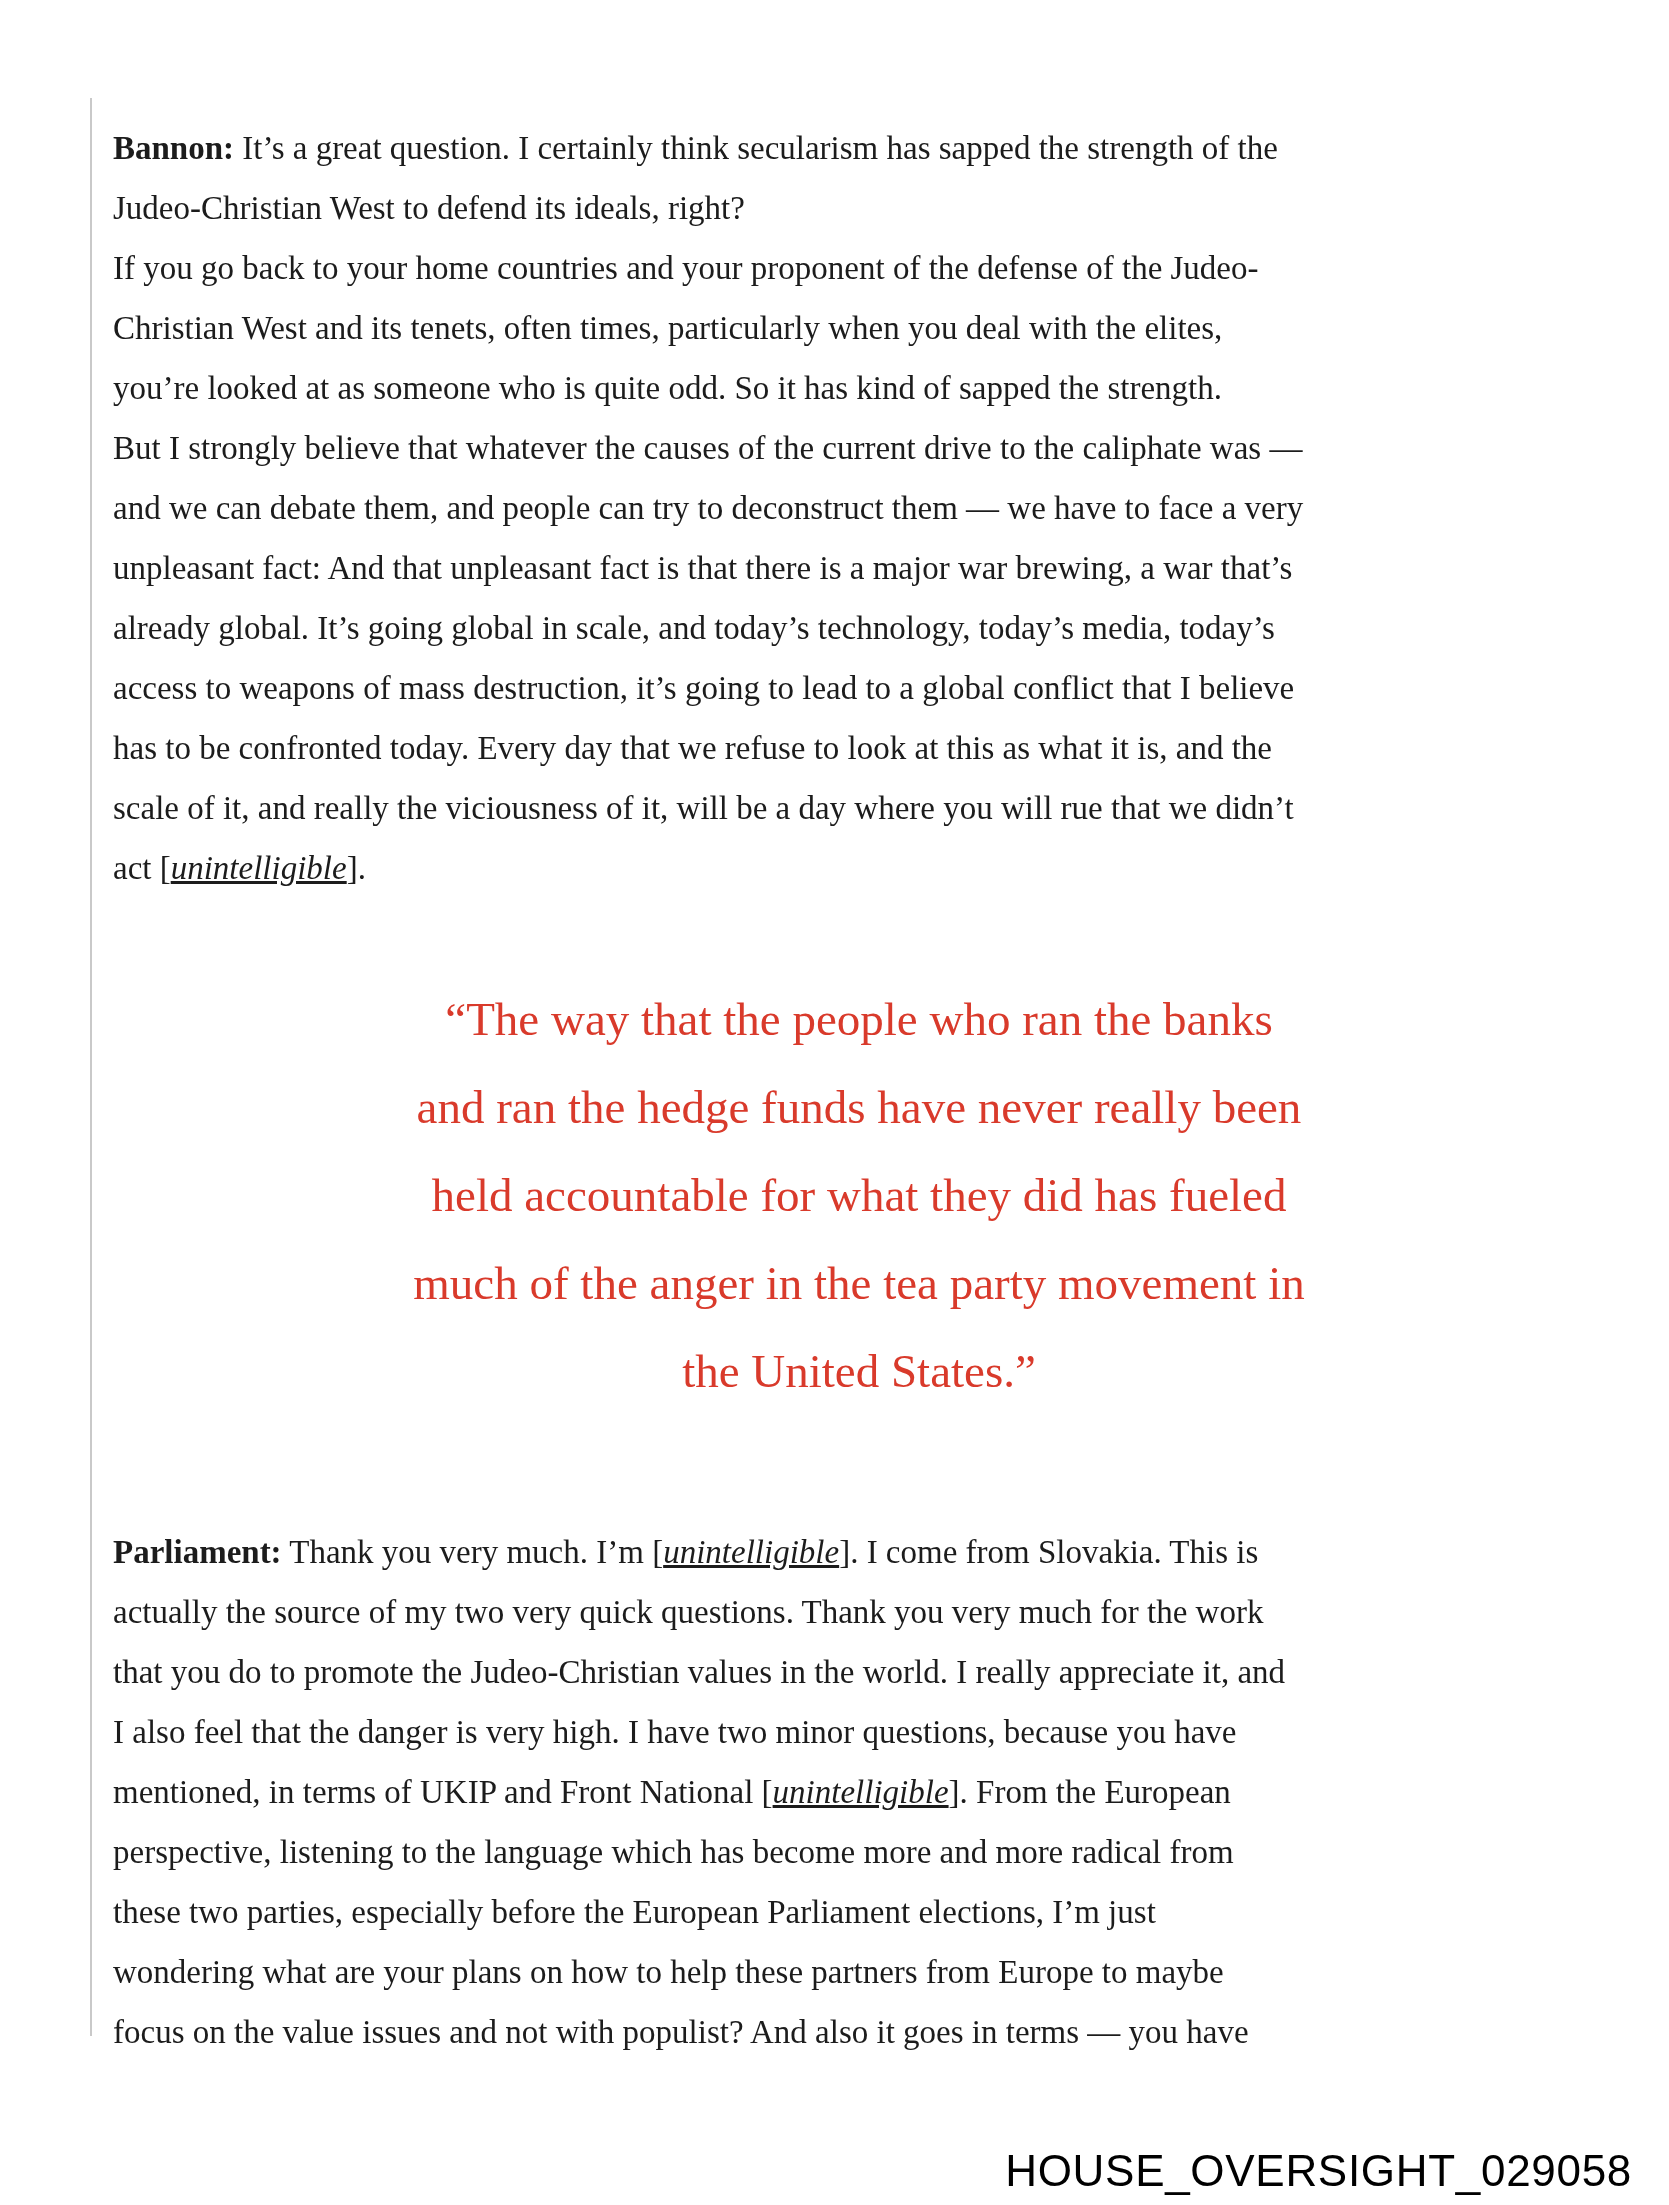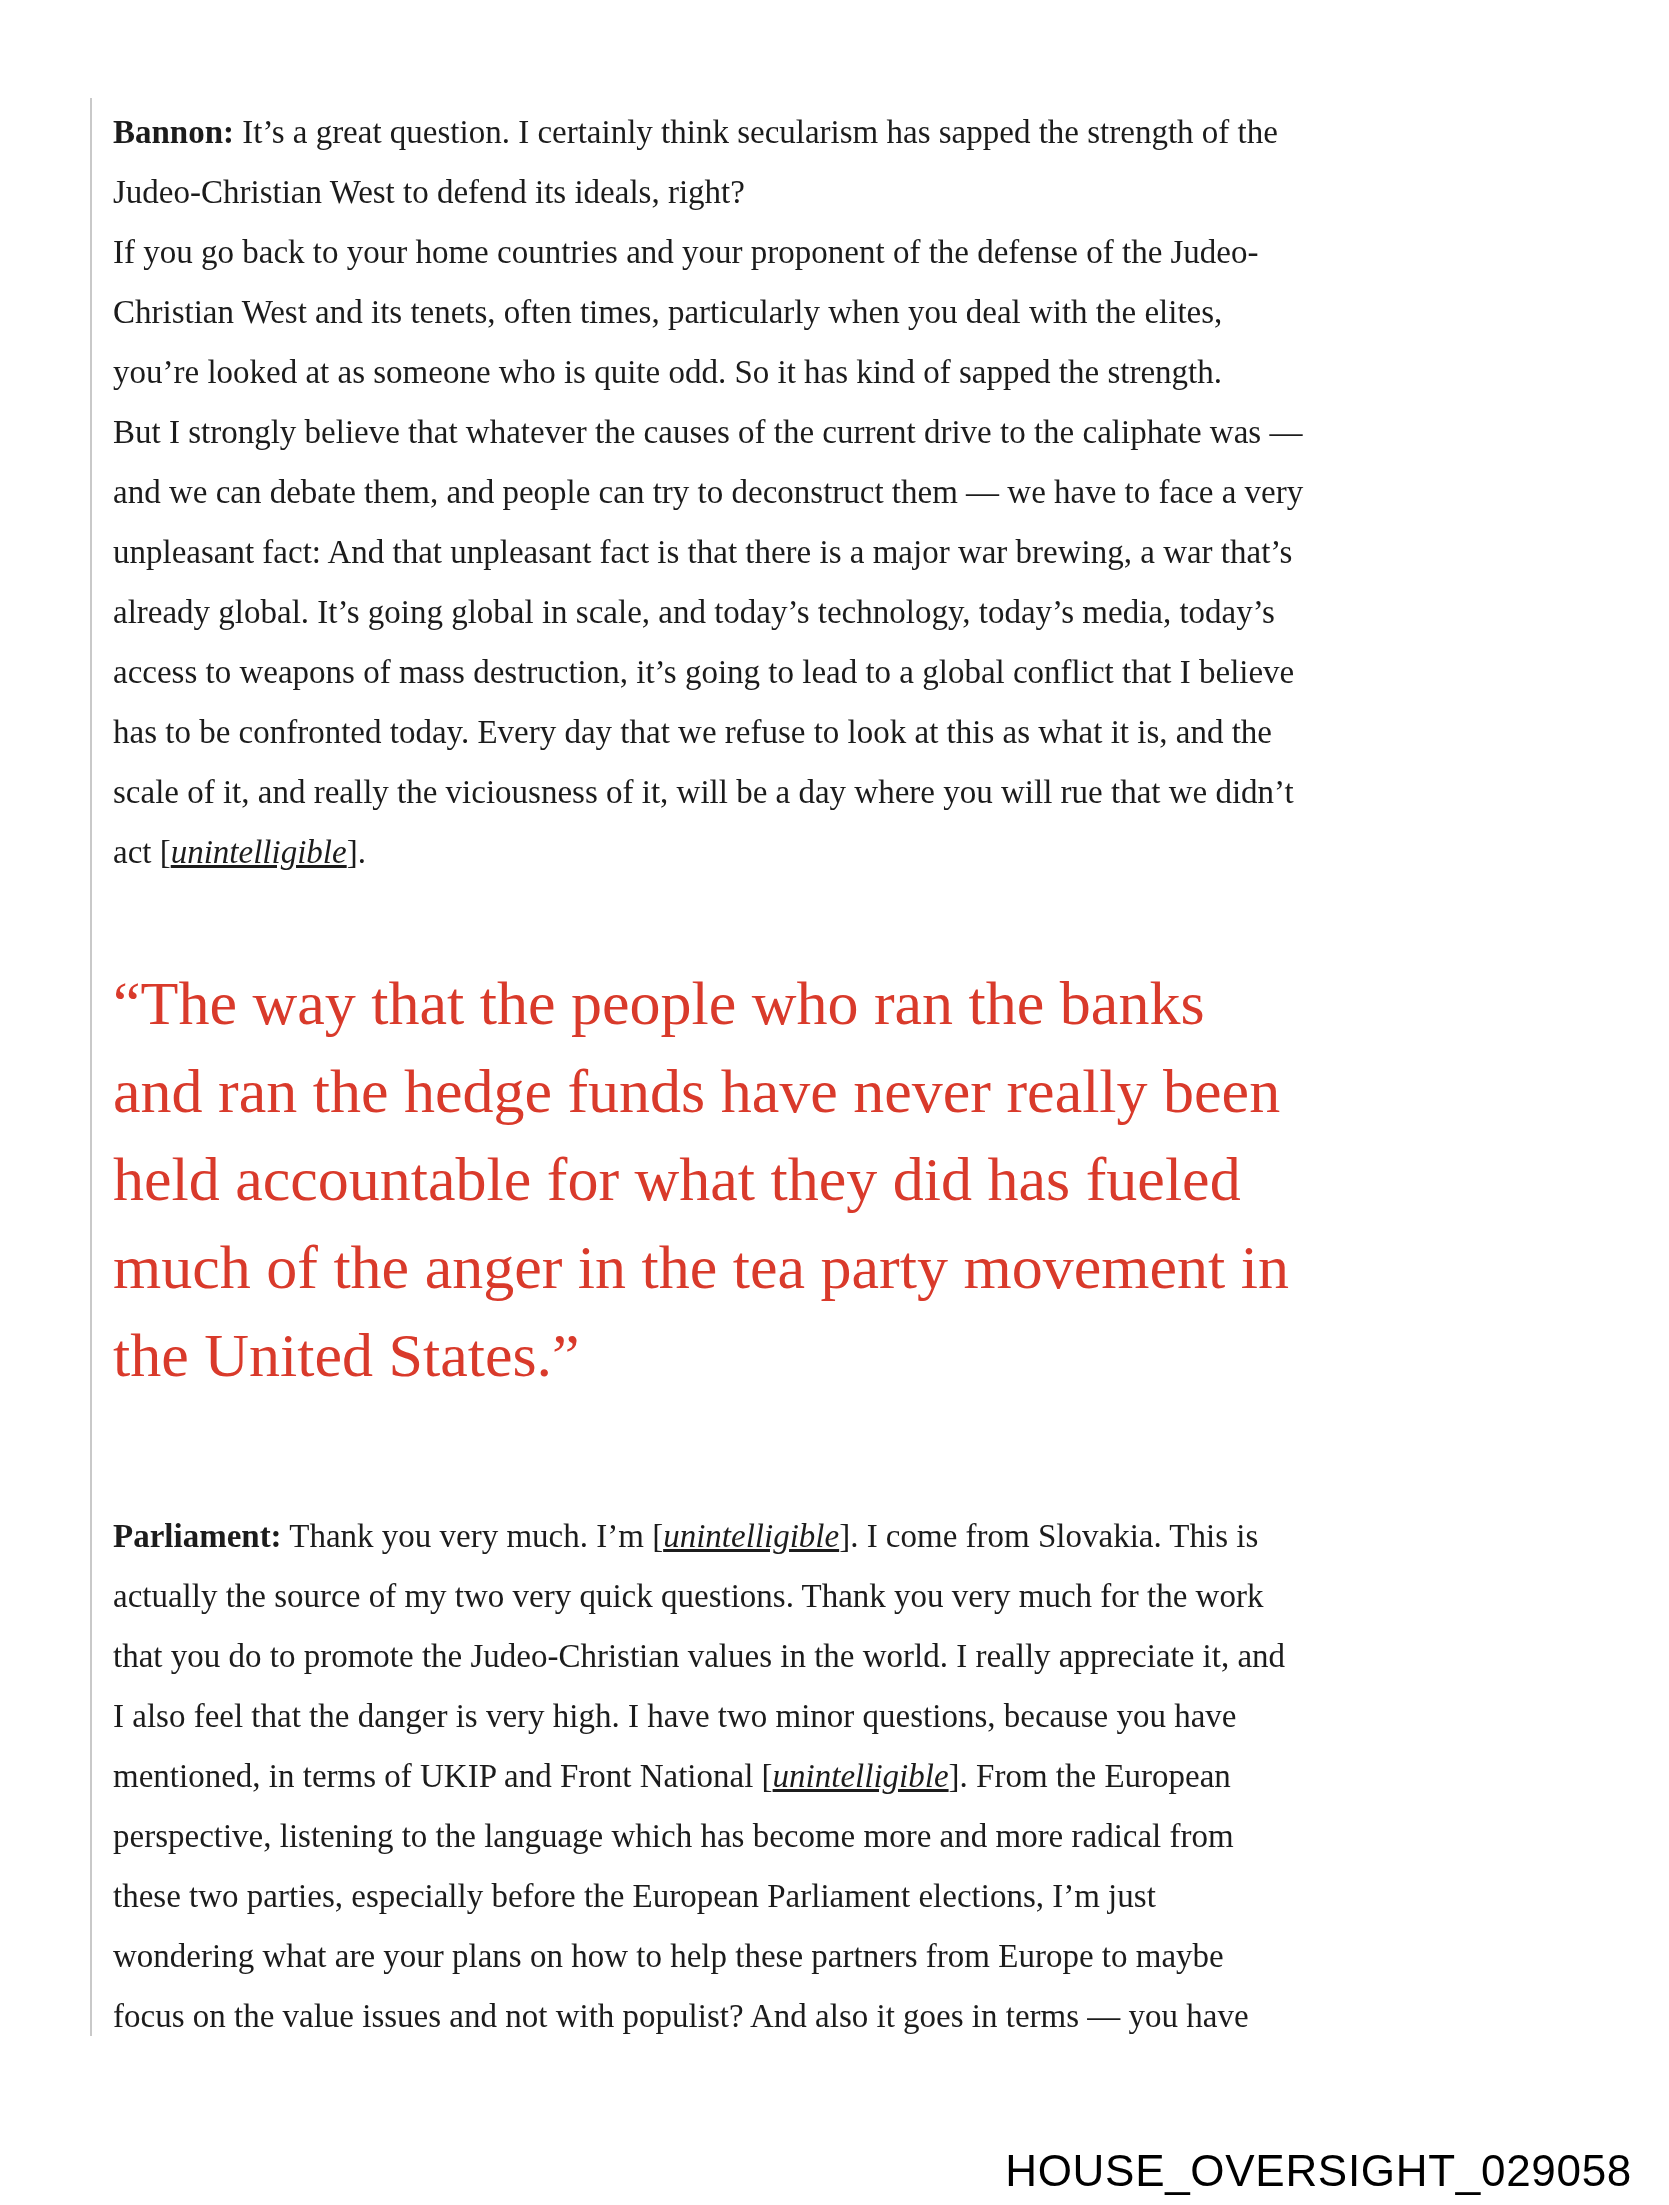--- a/index.html
+++ b/index.html
@@ -19,37 +19,38 @@
     overflow:hidden;
   }
   .left-rule{
     position:absolute;
     left:90px;top:98px;
     width:2px;height:1938px;
     background:var(--left-rule-gray);
   }
   .content{
     position:absolute;
-    left:113px;top:102px;
+    left:113px;top:118px;
     width:1492px;
     color:var(--body-text);
   }
   .speech{
     margin:0;
     font-size:33px;
     line-height:60px;
     white-space:pre-line;
     text-align:left;
   }
   .seg-bold{font-weight:bold;}
   .seg-italic{font-style:italic;text-decoration:underline;}
   .quote{
     margin:77px 0 107px 0;
-    font-size:62px;
+    font-size:47px;
     line-height:88px;
+    text-align:center;
     color:var(--pull-quote-red);
     white-space:pre-line;
   }
   .footer{
     position:absolute;
     right:37px;bottom:9.2px;
     font-family:"Liberation Sans","DejaVu Sans",sans-serif;
     font-size:44px;
     color:var(--footer-text);
     letter-spacing:0.7px;

